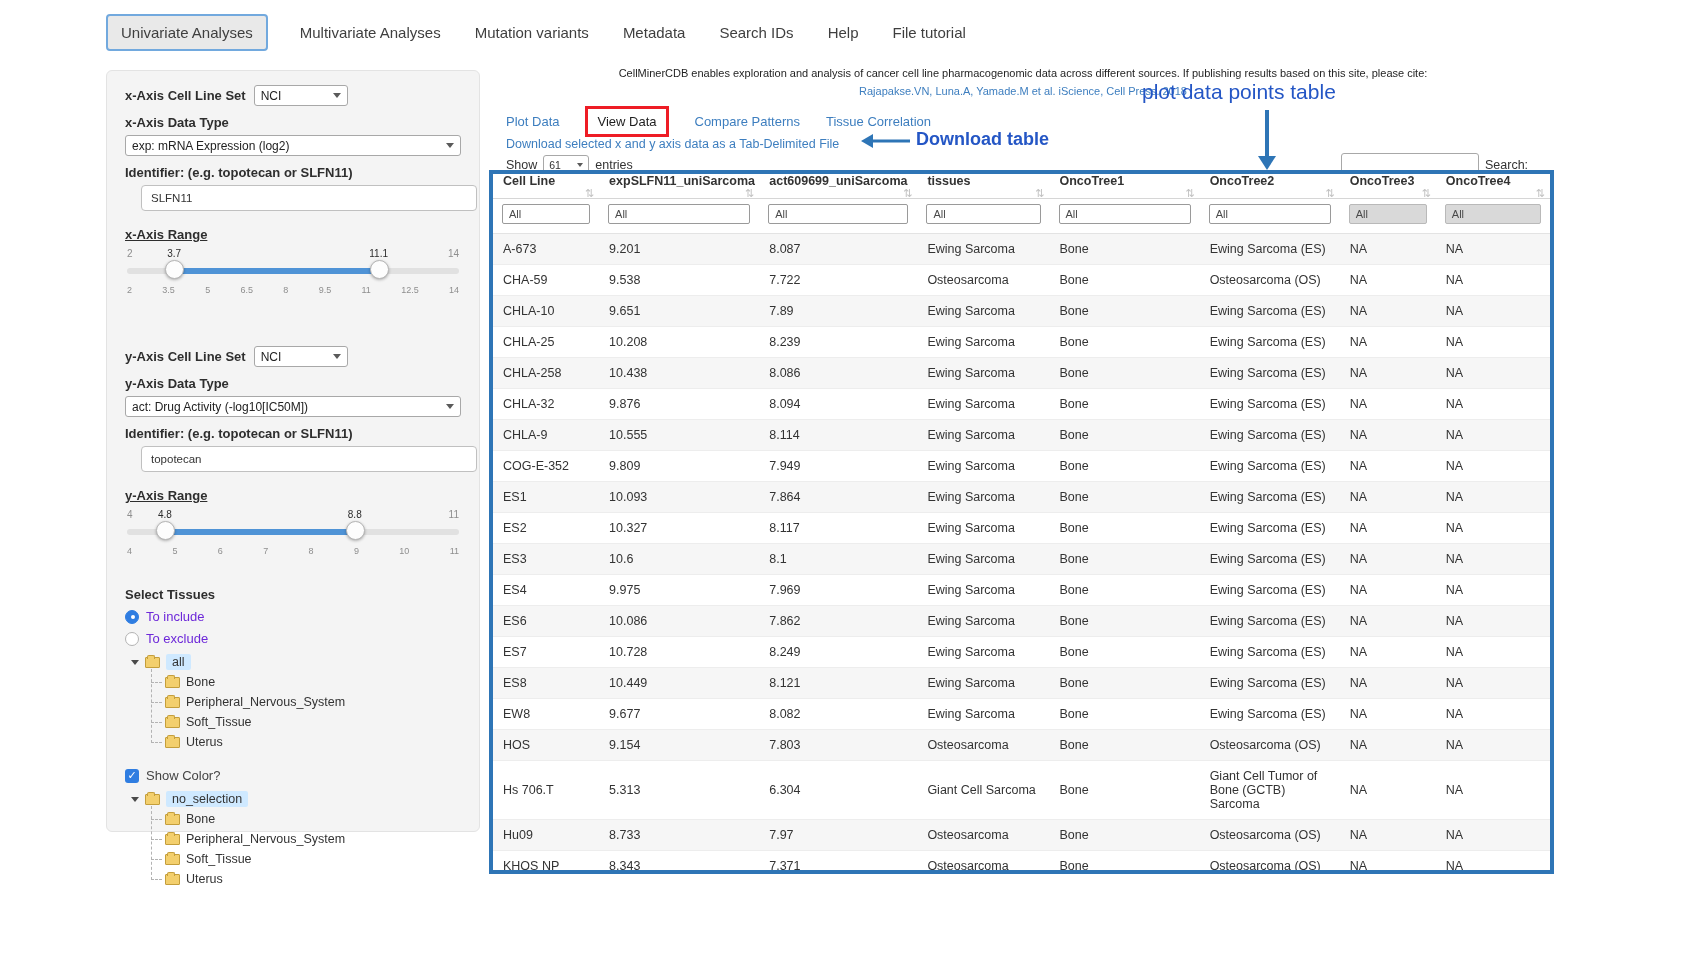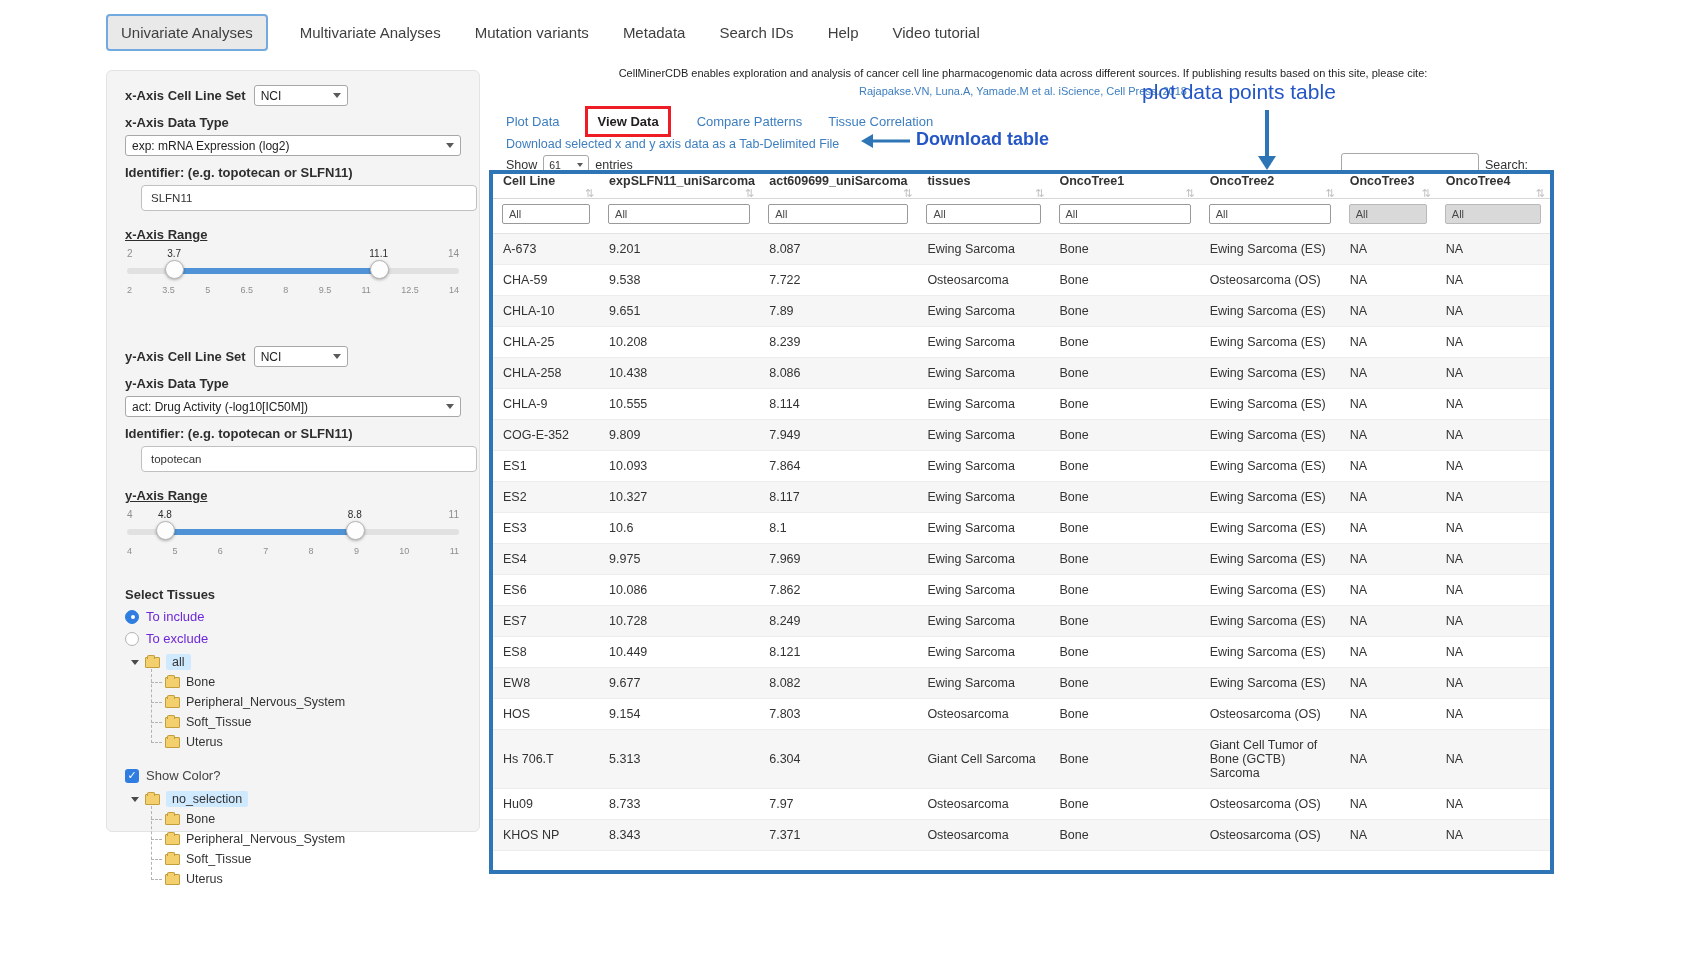--- a/index.html
+++ b/index.html
@@ -71,21 +71,21 @@
   .tree-item { display:flex; align-items:center; gap:6px; padding:3px 0; position:relative; cursor:pointer; }
   .tree-item::before { content:""; position:absolute; left:-14px; top:50%; width:11px; border-top:1px dashed #b3b3b3; }
 
   
   .citation1 { position:absolute; left:492px; top:67px; width:1062px; text-align:center; font-size:11px; color:#1f1f1f; }
   .citation2 { position:absolute; left:492px; top:85px; width:1062px; text-align:center; font-size:11px; color:#3d7ebf; cursor:pointer; }
 
   .main-tabs { position:absolute; left:506px; top:106px; display:flex; align-items:center; gap:26px; font-size:13px; }
   .mtab { color:#3d7ebf; cursor:pointer; white-space:nowrap; }
   .mtab.active { color:#1e1e1e; }
-  .red-box { border:3px solid #ee1c25; padding:5px 9px; display:inline-block;font-weight:bold; }
+  .red-box { border:3px solid #ee1c25; padding:5px 9px; display:inline-block; }
 
   .download-link { position:absolute; left:506px; top:137px; font-size:12.5px; color:#3d7ebf; cursor:pointer; }
 
   .show-row { position:absolute; left:506px; top:155px; display:flex; align-items:center; gap:6px;
               font-size:12.5px; color:#333; }
   .entries-select { width:46px; height:20px; background:#fff; border:1px solid #a8a8a8; border-radius:3px;
                     display:flex; align-items:center; justify-content:space-between; padding:0 5px;
                     font-size:10.5px; color:#333; cursor:pointer; }
   .entries-select .dd-arrow { border-top-width:4px; border-left-width:3.5px; border-right-width:3.5px; }
 
@@ -122,21 +122,21 @@
 </head>
 <body>
 
 <div class="nav">
   <div class="nav-tab active">Univariate Analyses</div>
   <div class="nav-tab">Multivariate Analyses</div>
   <div class="nav-tab">Mutation variants</div>
   <div class="nav-tab">Metadata</div>
   <div class="nav-tab">Search IDs</div>
   <div class="nav-tab">Help</div>
-  <div class="nav-tab">Video tutorial</div>
+  <div class="nav-tab">File tutorial</div>
 </div>
 
 <div class="sidebar">
 
   <div class="inline-row">
     <span class="lbl">x-Axis Cell Line Set</span>
     <div class="selectbox small">
       <span>NCI</span>
       <span class="dd-arrow"></span>
     </div>
@@ -452,20 +452,30 @@
           <td>CHLA-258</td>
           <td class="c-num">10.438</td>
           <td class="c-num">8.086</td>
           <td>Ewing Sarcoma</td>
           <td>Bone</td>
           <td>Ewing Sarcoma (ES)</td>
           <td>NA</td>
           <td>NA</td>
         </tr>
 
+        <tr>
+          <td>CHLA-32</td>
+          <td class="c-num">9.876</td>
+          <td class="c-num">8.094</td>
+          <td>Ewing Sarcoma</td>
+          <td>Bone</td>
+          <td>Ewing Sarcoma (ES)</td>
+          <td>NA</td>
+          <td>NA</td>
+        </tr>
 
         <tr>
           <td>CHLA-9</td>
           <td class="c-num">10.555</td>
           <td class="c-num">8.114</td>
           <td>Ewing Sarcoma</td>
           <td>Bone</td>
           <td>Ewing Sarcoma (ES)</td>
           <td>NA</td>
           <td>NA</td>

